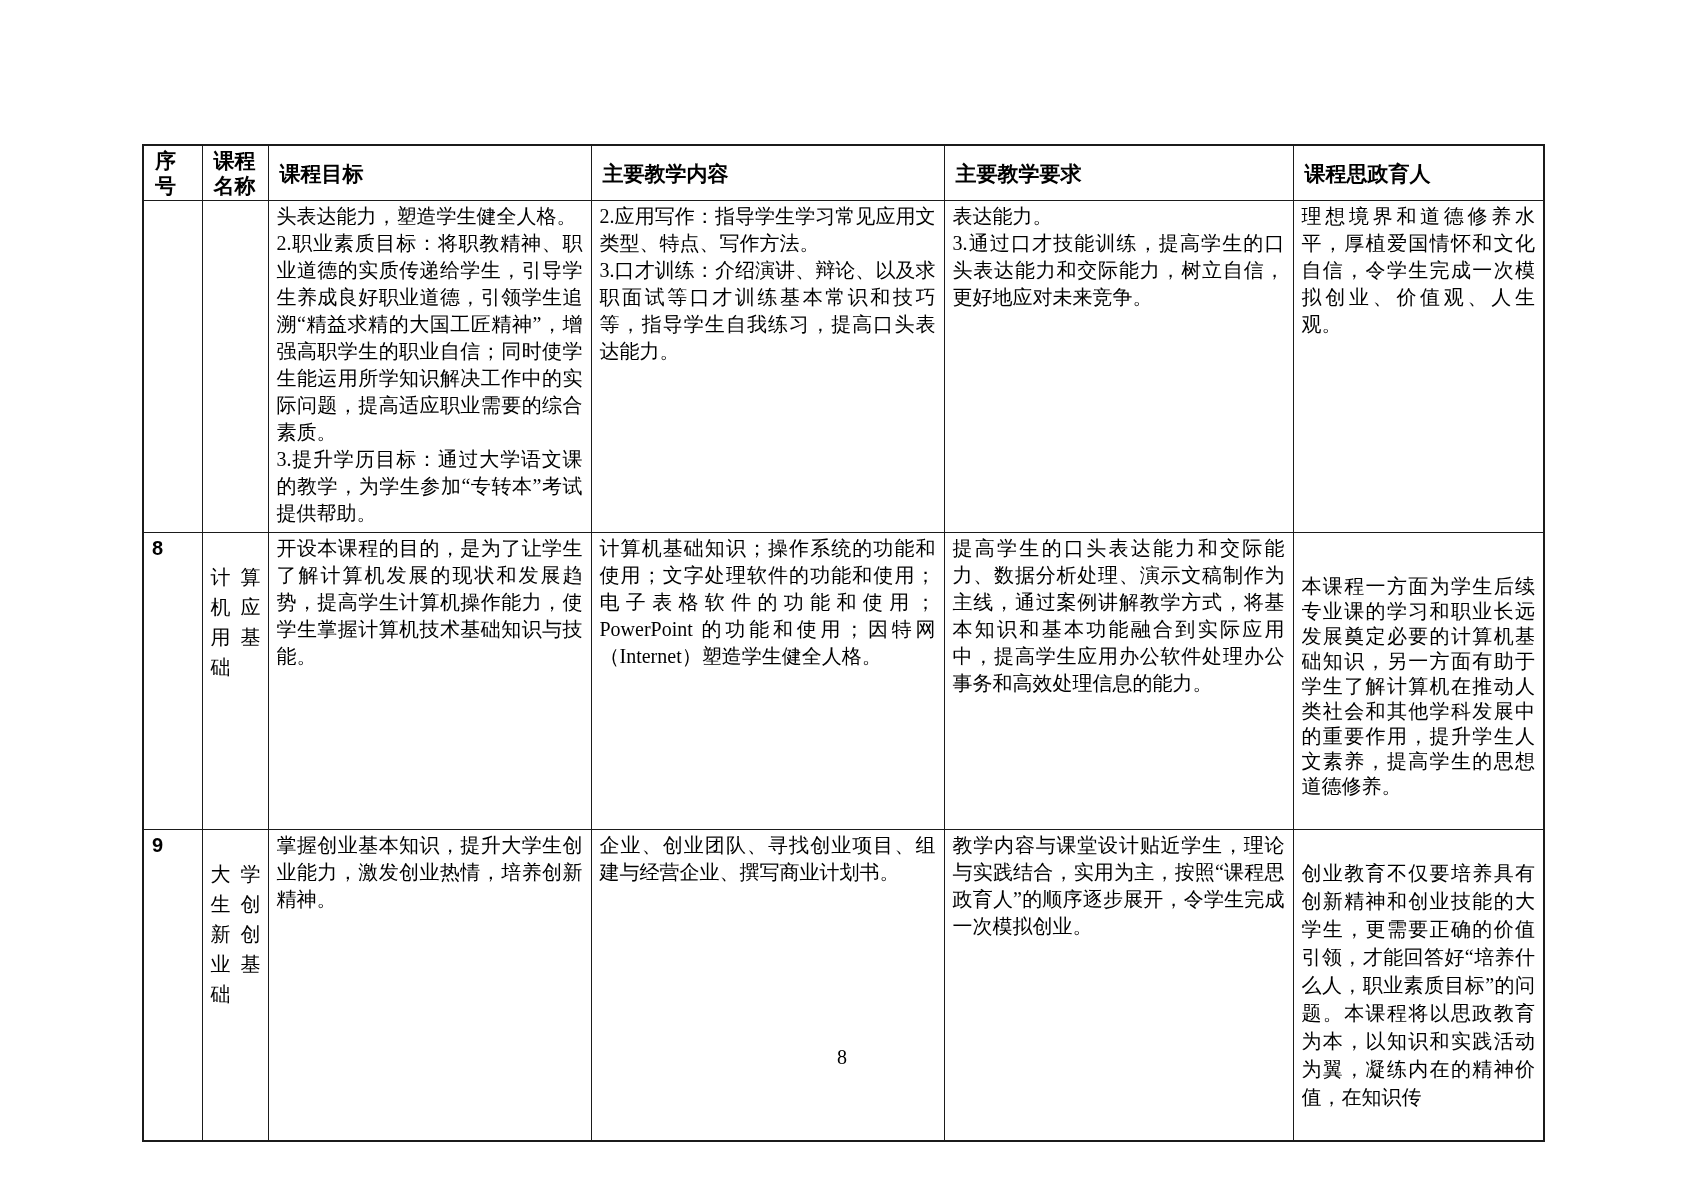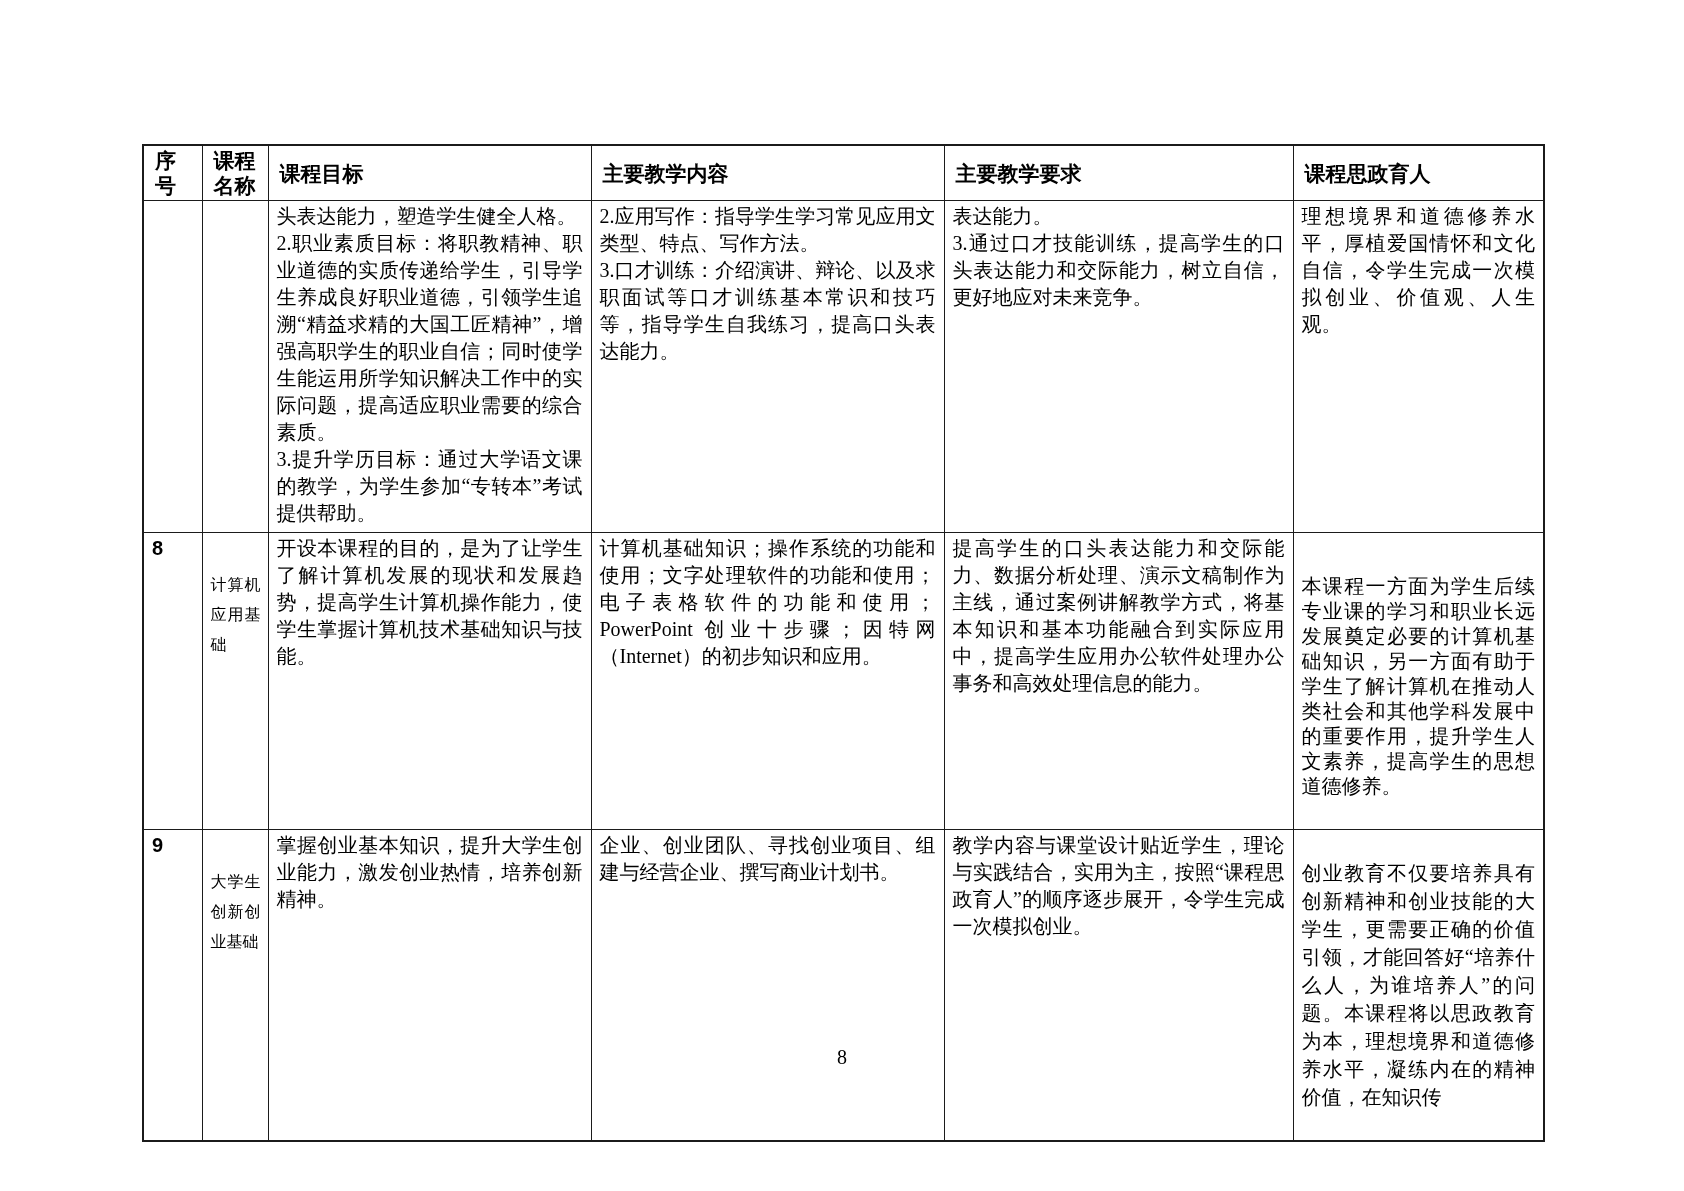--- a/index.html
+++ b/index.html
@@ -67,24 +67,24 @@
     text-align: center;
     white-space: normal;
   }
   td.name-cell {
     padding: 2px 4px;
     white-space: normal;
     vertical-align: middle;
   }
   .name-inner {
     width: 50px;
-    margin: 8px auto;
+    margin: 0 auto;
     text-align: justify;
     text-justify: inter-character;
-    font-size: 16px;
+    font-size: 20px;
     line-height: 30px;
     word-break: break-all;
   }
   .sizheng-tight {
     line-height: 25px;
     height: 226px;
     overflow: hidden;
     margin-top: 12px;
   }
   .sizheng-tall {
@@ -144,37 +144,37 @@
 3.通过口才技能训练，提高学生的口头表达能力和交际能力，树立自信，更好地应对未来竞争。</td>
         <td class="v-top">理想境界和道德修养水平，厚植爱国情怀和文化自信，令学生完成一次模拟创业、价值观、人生观。</td>
       </tr>
 
       <tr style="height:232px">
         <td class="num-cell v-mid">8</td>
         <td class="name-cell v-mid">
           <div class="name-inner">计算机应用基础</div>
         </td>
         <td class="v-mid">开设本课程的目的，是为了让学生了解计算机发展的现状和发展趋势，提高学生计算机操作能力，使学生掌握计算机技术基础知识与技能。</td>
-        <td class="v-mid">计算机基础知识；操作系统的功能和使用；文字处理软件的功能和使用；电子表格软件的功能和使用；PowerPoint 创业十步骤；因特网（Internet）的初步知识和应用。</td>
+        <td class="v-mid">计算机基础知识；操作系统的功能和使用；文字处理软件的功能和使用；电子表格软件的功能和使用；PowerPoint 的功能和使用；因特网（Internet）塑造学生健全人格。</td>
         <td class="v-mid">提高学生的口头表达能力和交际能力、数据分析处理、演示文稿制作为主线，通过案例讲解教学方式，将基本知识和基本功能融合到实际应用中，提高学生应用办公软件处理办公事务和高效处理信息的能力。</td>
         <td class="v-top">
           <div class="sizheng-tight">本课程一方面为学生后续专业课的学习和职业长远发展奠定必要的计算机基础知识，另一方面有助于学生了解计算机在推动人类社会和其他学科发展中的重要作用，提升学生人文素养，提高学生的思想道德修养。</div>
         </td>
       </tr>
 
       <tr style="height:258px">
         <td class="num-cell v-mid">9</td>
         <td class="name-cell v-mid">
           <div class="name-inner">大学生创新创业基础</div>
         </td>
         <td class="v-mid">掌握创业基本知识，提升大学生创业能力，激发创业热情，培养创新精神。</td>
         <td class="v-mid">企业、创业团队、寻找创业项目、组建与经营企业、撰写商业计划书。</td>
         <td class="v-mid">教学内容与课堂设计贴近学生，理论与实践结合，实用为主，按照“课程思政育人”的顺序逐步展开，令学生完成一次模拟创业。</td>
         <td class="v-top">
-          <div class="sizheng-tall">创业教育不仅要培养具有创新精神和创业技能的大学生，更需要正确的价值引领，才能回答好“培养什么人，为谁培养人”的问题。本课程将以思政教育为本，理想境界和道德修养水平，凝练内在的精神价值，在知识传</div>
+          <div class="sizheng-tall">创业教育不仅要培养具有创新精神和创业技能的大学生，更需要正确的价值引领，才能回答好“培养什么人，职业素质目标”的问题。本课程将以思政教育为本，以知识和实践活动为翼，凝练内在的精神价值，在知识传</div>
         </td>
       </tr>
     </tbody>
       </table>
   </div>
 
   <div class="page-number">8</div>
 
 </div>
 

